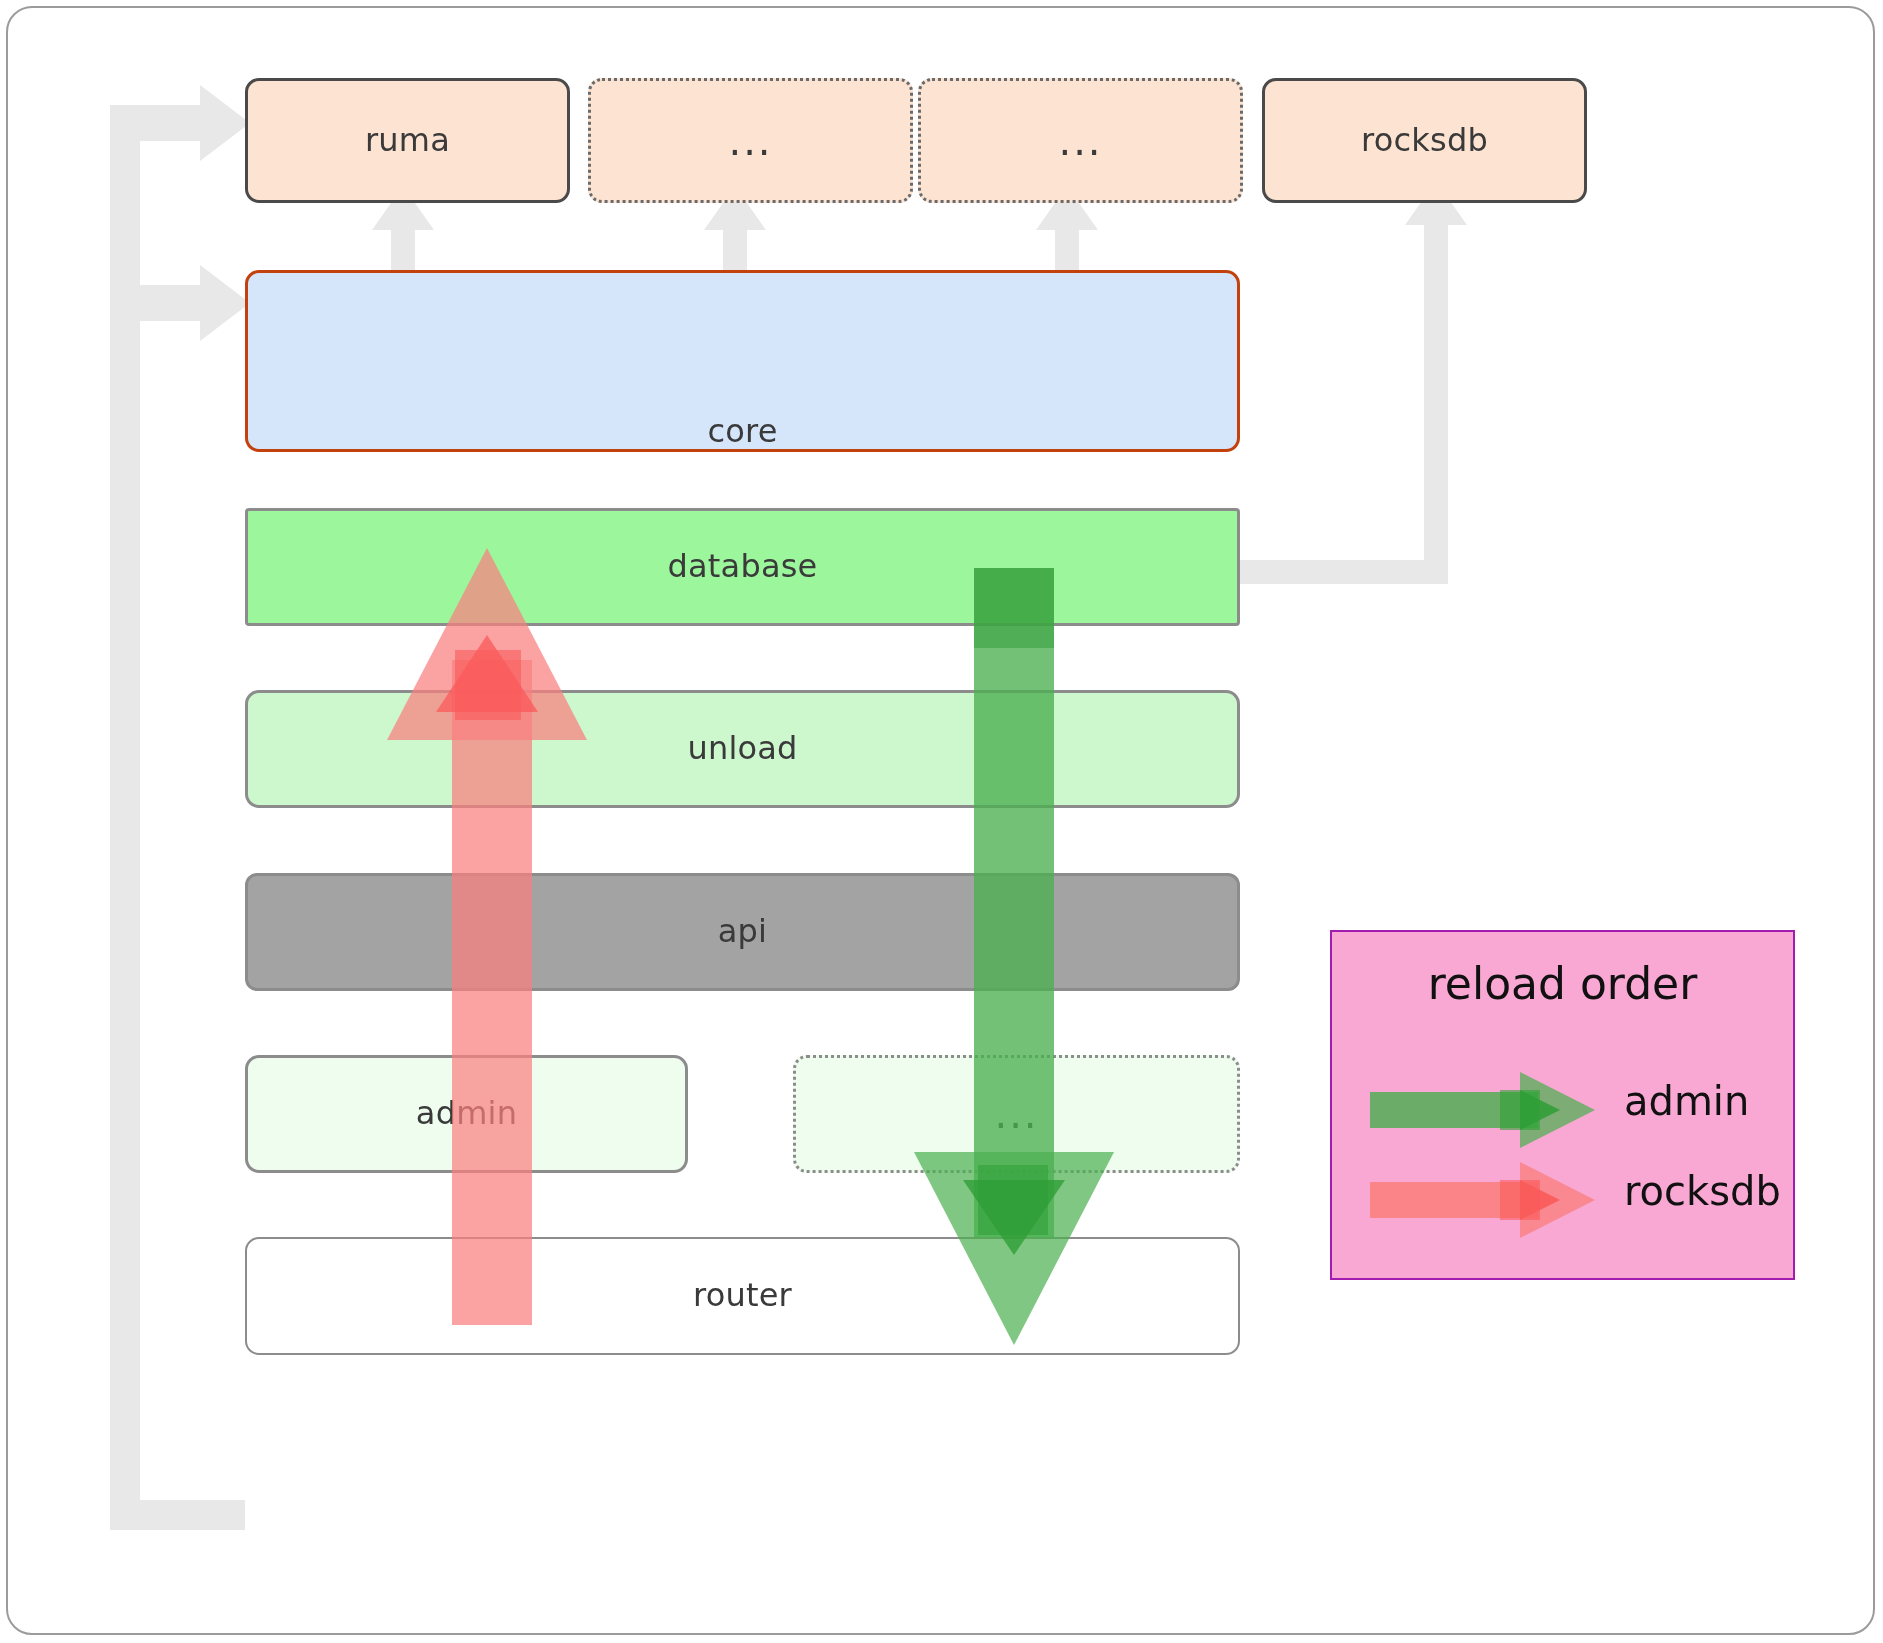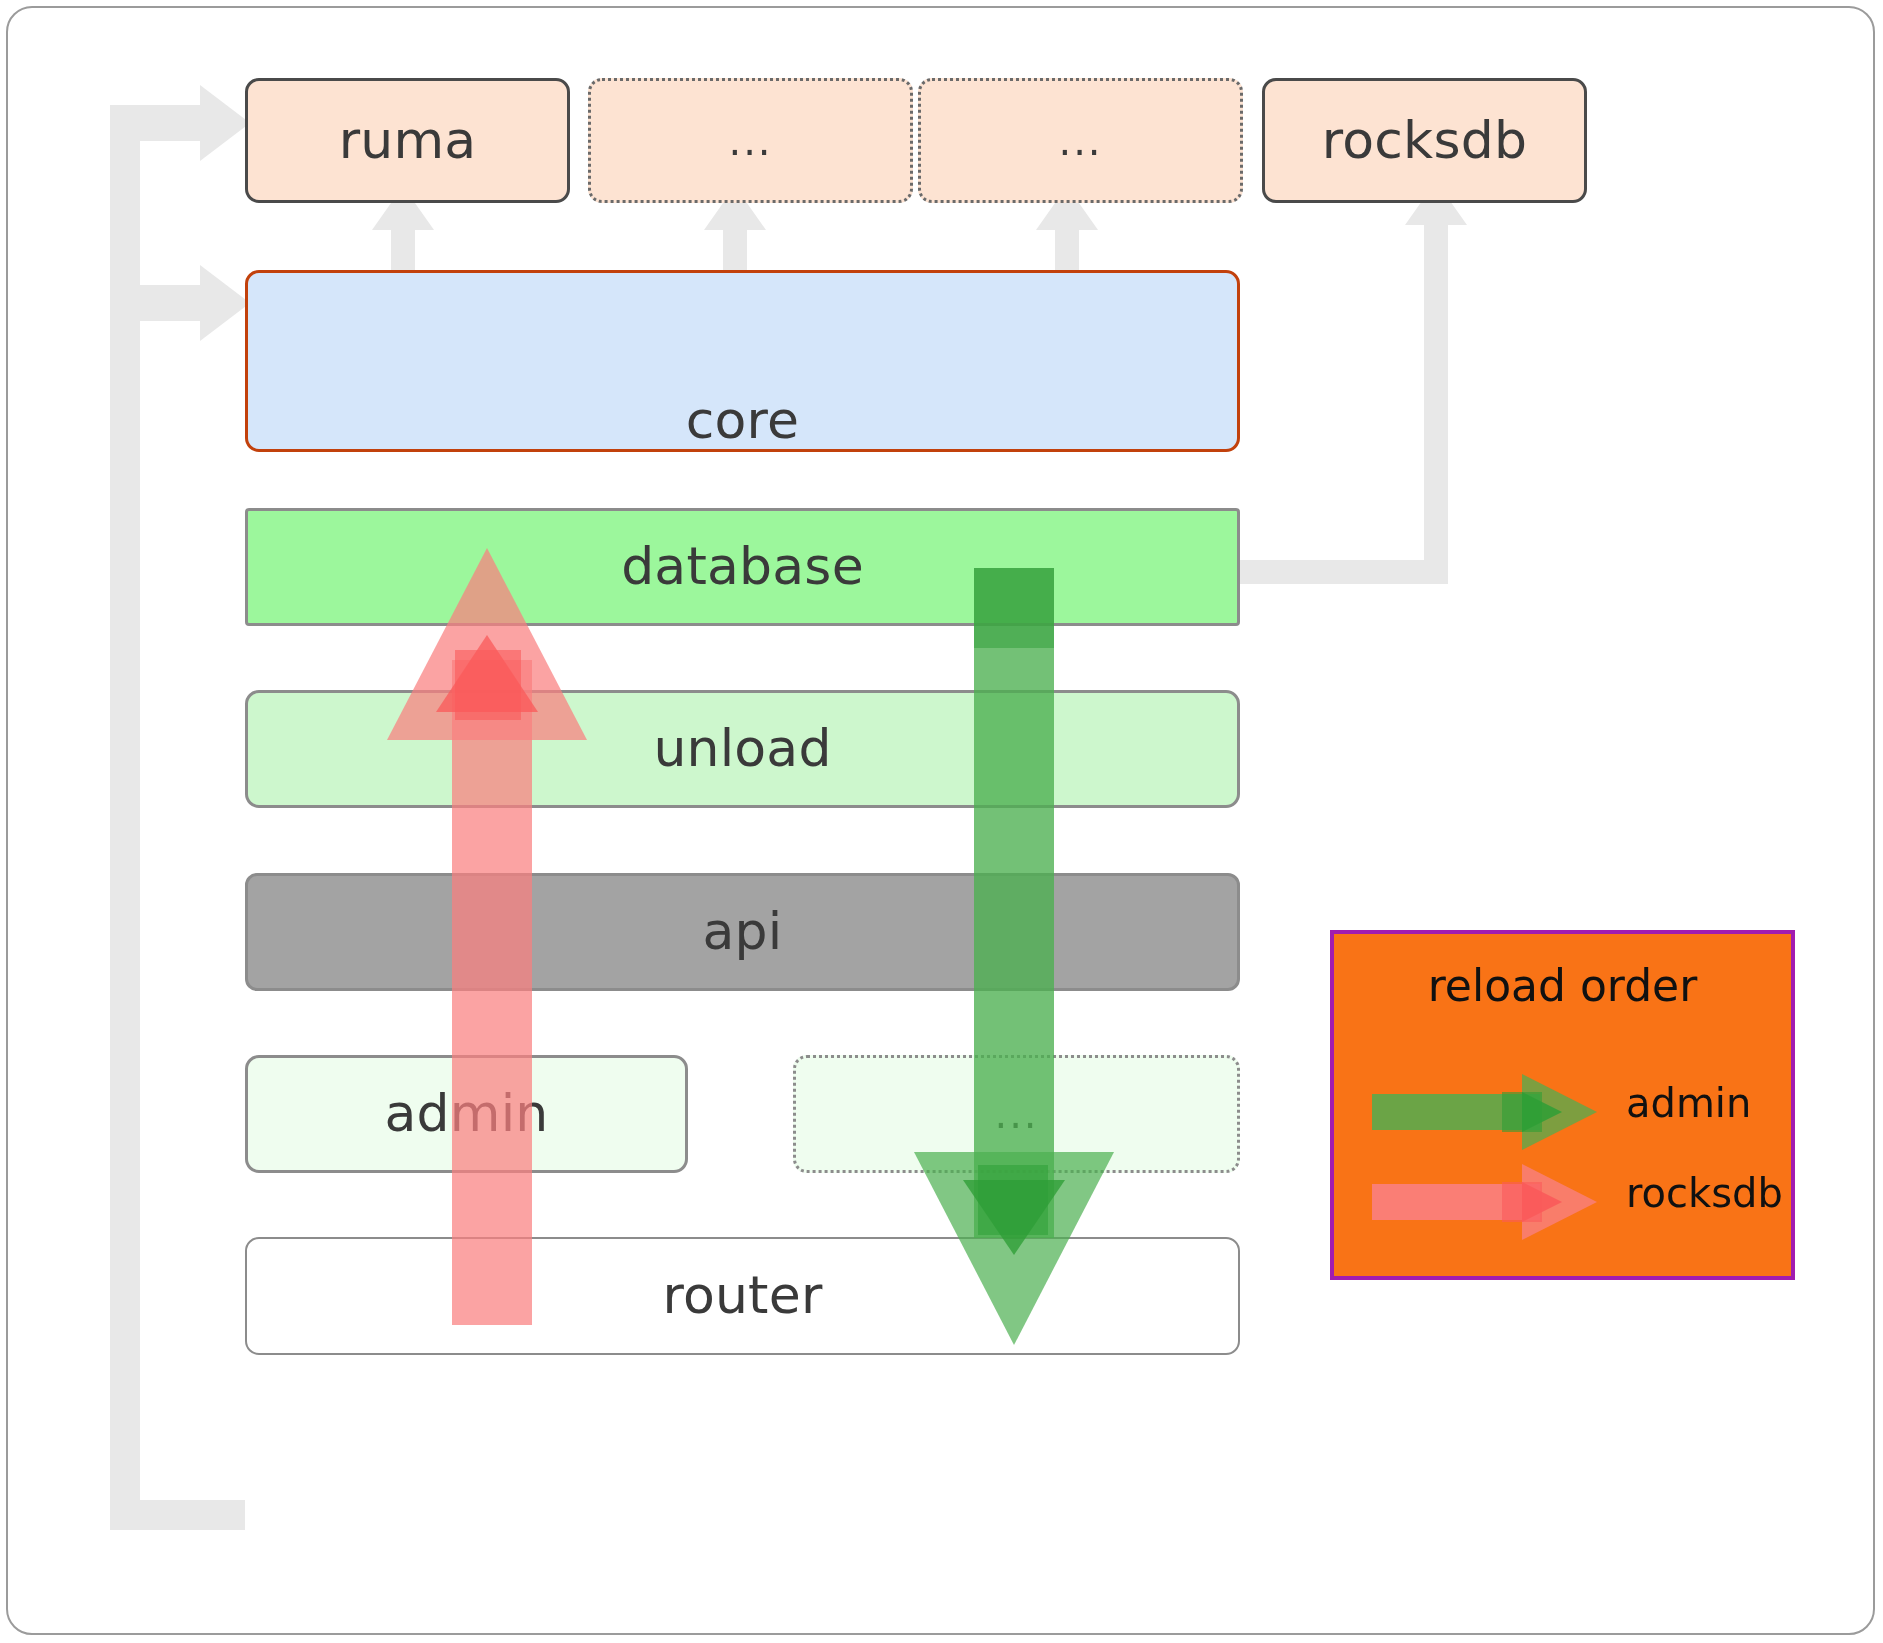--- a/index.html
+++ b/index.html
@@ -36,21 +36,21 @@
   }
   .node {
     position: absolute;
     box-sizing: border-box;
     display: flex;
     align-items: center;
     justify-content: center;
     text-align: center;
   }
   .node-label {
-    font-size: 52px;
+    font-size: 32px;
     color: #3a3a3a;
     line-height: 1.1;
     letter-spacing: .2px;
   }
   .node-label.dots {
     font-size: 40px;
     color: #3a3a3a;
     letter-spacing: 2px;
   }
   
@@ -106,22 +106,22 @@
     color: #ffffff;
     font-weight: 700;
     font-size: 42px;
   }
   .legend {
     position: absolute;
     left: 1330px;
     top: 930px;
     width: 465px;
     height: 350px;
-    background: #f97316;
-    border: 4px solid #a21caf;
+    background: #f9a8d4;
+    border: 2px solid #a21caf;
     box-sizing: border-box;
   }
   .legend-title {
     position: absolute;
     left: 0;
     top: 26px;
     width: 100%;
     text-align: center;
     font-size: 44px;
     color: #111111;

